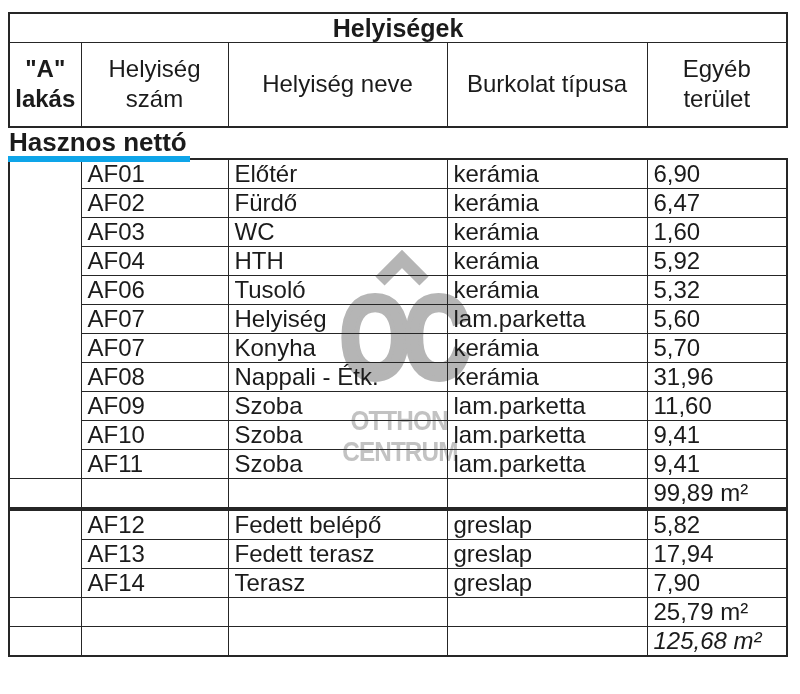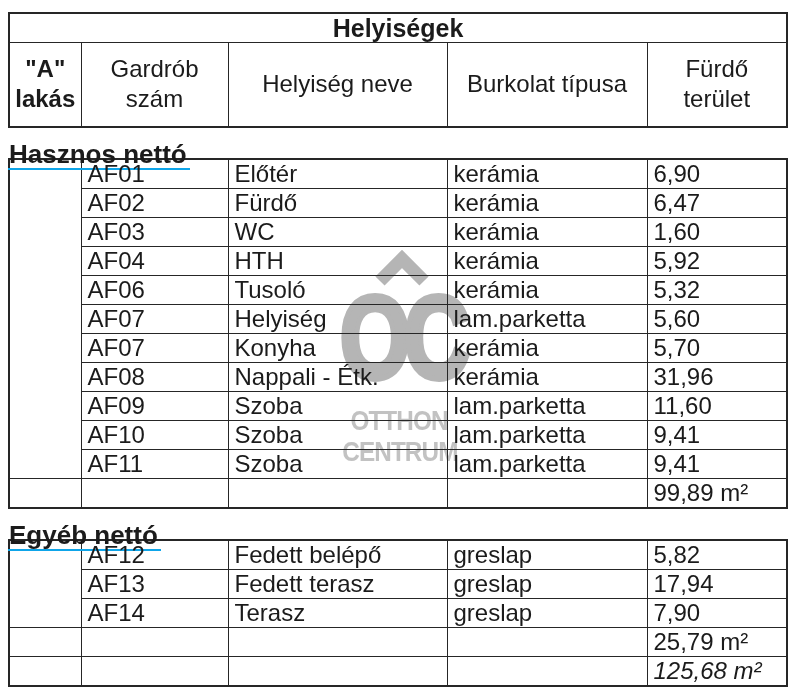--- a/index.html
+++ b/index.html
@@ -46,21 +46,21 @@
   }
   .header-table th {
     height:84px; text-align:center; padding:0 2px;
     white-space:normal; line-height:1.25; font-size:24px;
   }
   .header-table th.apartment { font-weight:bold; }
 
   .heading-row { height:30px; padding-top:2px; }
   .section-heading {
     display:inline-block; font-size:26px; line-height:25px; font-weight:bold;
-    border-bottom:2px solid #0ea5e9; padding:0 3px 1px 1px;margin-top:12px;
+    border-bottom:6px solid #0ea5e9; padding:0 3px 1px 1px;
   }
 
   .body-table td { height:28px; line-height:28px; }
   .total-cell { font-weight:normal; }
   .grand-total-cell { font-weight:normal; font-style:italic; }
 </style>
 </head>
 <body>
 
 <div class="watermark">
@@ -81,24 +81,24 @@
         <col style="width:219px">
       <col style="width:200px">
         <col style="width:140px">
     </colgroup>
     <tbody>
         <tr>
       <td class="title-cell" colspan="5">Helyiségek</td>
     </tr>
     <tr>
       <th class="apartment">"A" lakás</th>
-      <th>Gardrób szám</th>
+      <th>Helyiség szám</th>
       <th>Helyiség neve</th>
       <th>Burkolat típusa</th>
-      <th>Fürdő terület</th>
+      <th>Egyéb terület</th>
     </tr>
   </tbody>
     </table>
 
   <div class="heading-row">
     <span class="section-heading">Hasznos nettó</span>
   </div>
 
   <table class="body-table">
     <colgroup>
@@ -179,23 +179,20 @@
     <tr>
       <td></td>
       <td></td>
       <td></td>
       <td></td>
       <td class="total-cell">99,89 m²</td>
     </tr>
   </tbody>
     </table>
 
-  <div class="heading-row">
-    <span class="section-heading">Egyéb nettó</span>
-  </div>
 
   <table class="body-table">
     <colgroup>
       <col style="width:72px">
         <col style="width:147px">
         <col style="width:219px">
       <col style="width:200px">
         <col style="width:140px">
     </colgroup>
     <tbody>

